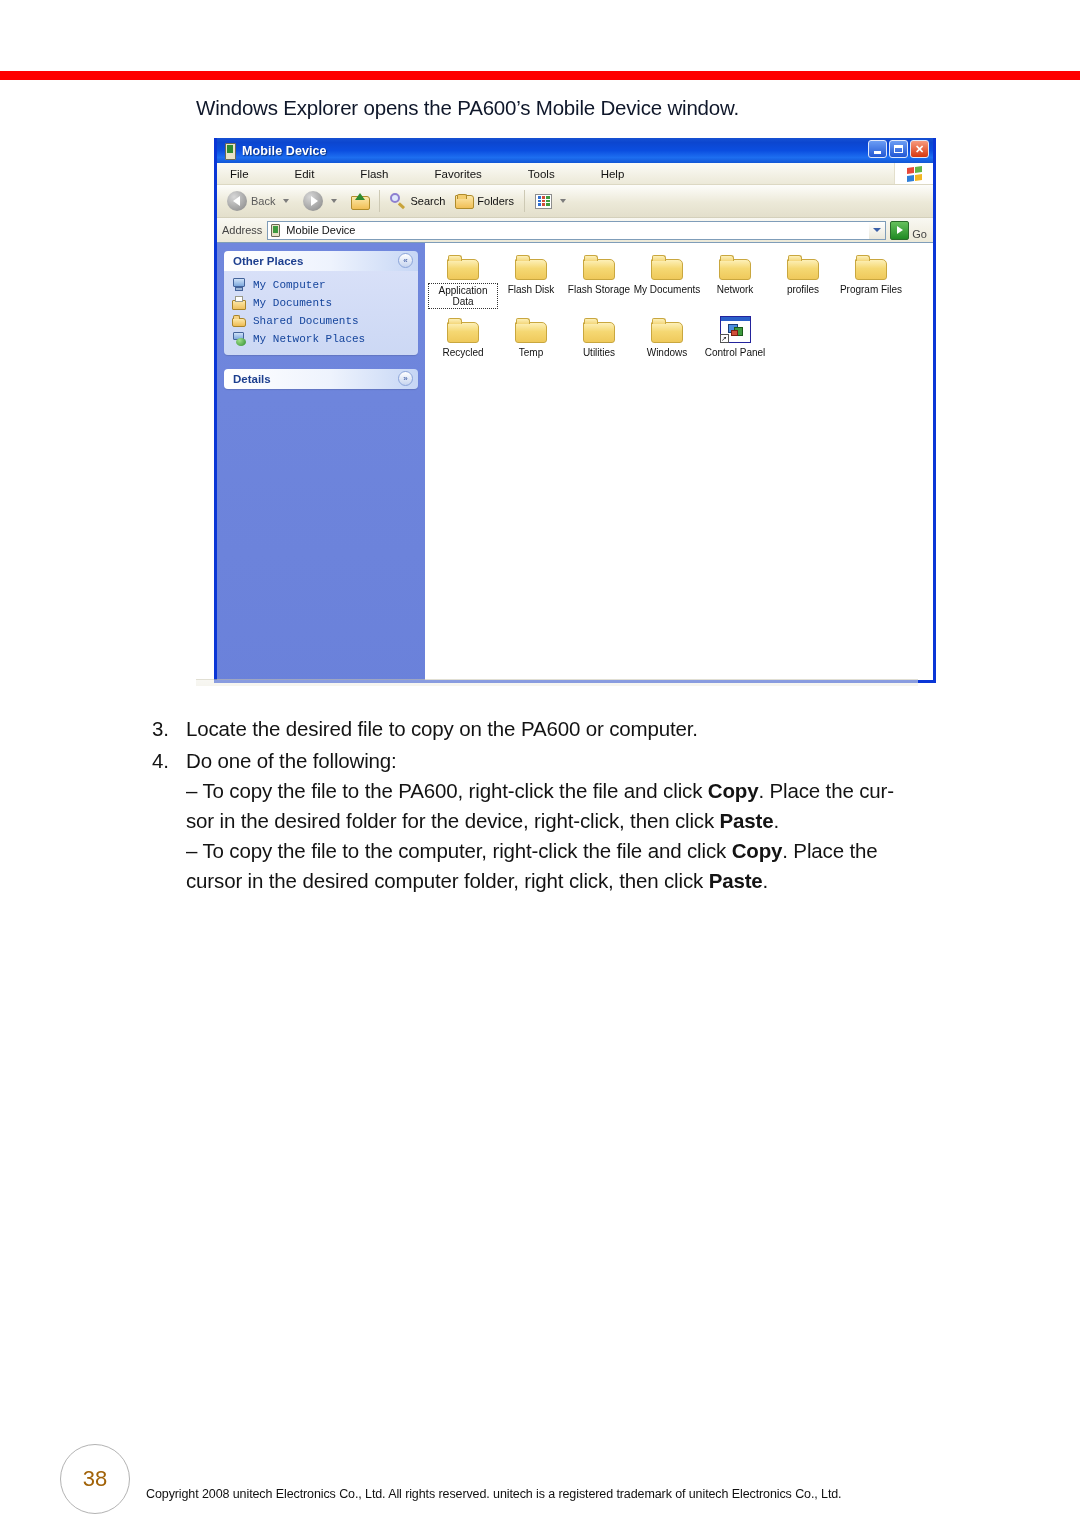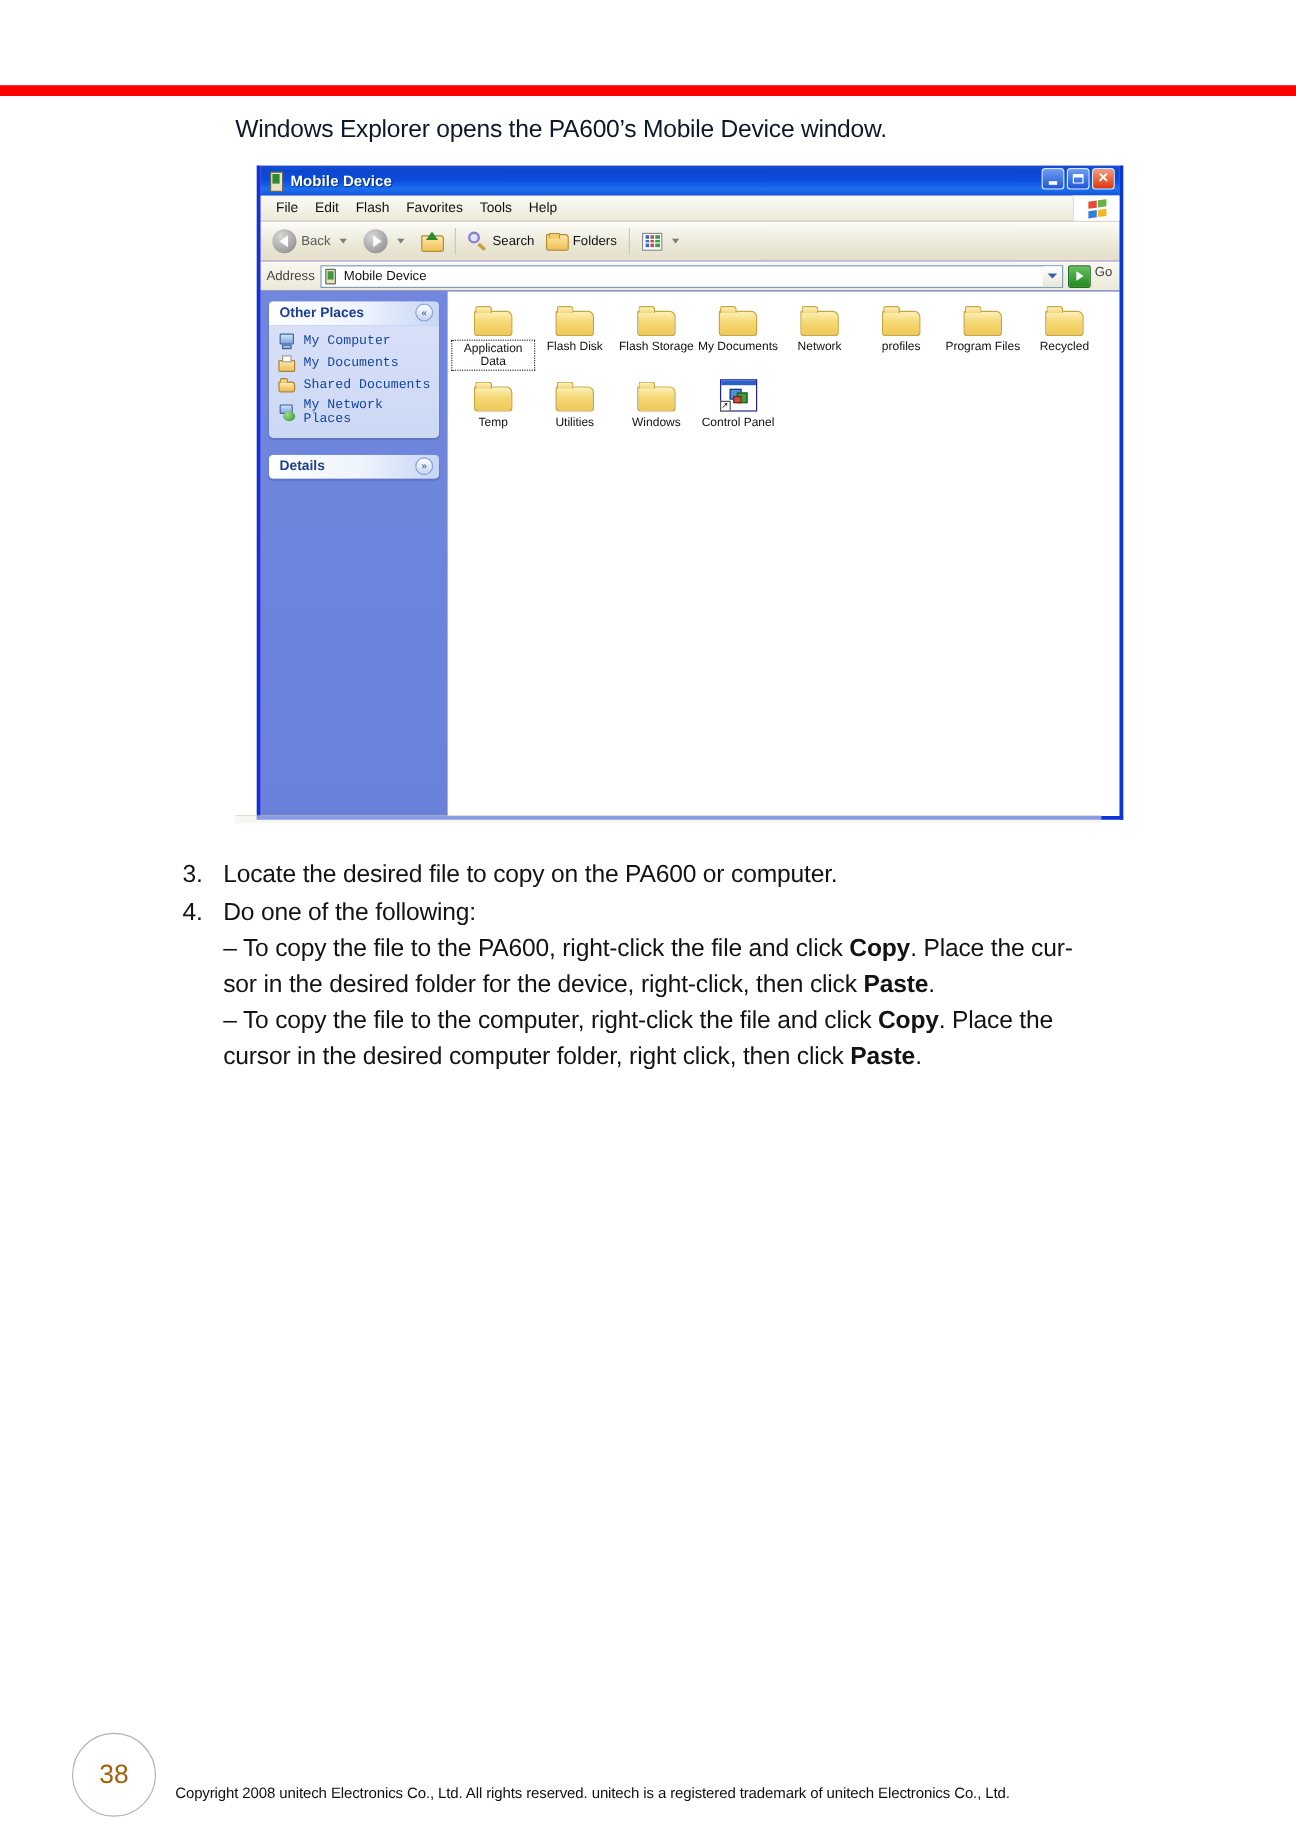--- a/index.html
+++ b/index.html
@@ -102,20 +102,21 @@
   .win-btn .glyph-max { width: 9px; height: 8px; border: 1.5px solid #fff; border-top-width: 3px; box-sizing: border-box; }
 
   .menubar {
     height: 21px;
     background: linear-gradient(to bottom,#fbfbf6,#ece9d8);
     border-bottom: 1px solid #dcd8c3;
     display: flex;
     align-items: center;
     padding-left: 6px;
     position: relative;
+    gap: 32px;
   }
   .menu-item {
     font-size: 11.5px;
     color: #111;
     padding: 2px 7px;
     white-space: nowrap;
   }
   .menu-flag {
     position: absolute;
     right: 0; top: 0;
@@ -250,36 +251,36 @@
   }
   .addr-text { font-size: 11px; color: #111; }
   .addr-drop {
     width: 16px; height: 17px; margin-left:auto; display:flex;align-items:center;justify-content:center;
     background: linear-gradient(to bottom,#fff,#e9e7da);
   }
   .caret-blue {
     width:0;height:0;border-left:4px solid transparent;border-right:4px solid transparent;
     border-top:4.5px solid #3a5fa8;
   }
-  .go-btn { display:flex;align-items:flex-start;gap:3px;padding:0 6px 0 2px; }
+  .go-btn { display:flex;align-items:flex-end;gap:3px;padding:0 6px 0 2px; }
   .go-icon {
     width:17px;height:17px;border-radius:2px;border:1px solid #2a6b2a;
     background: linear-gradient(to bottom,#66c05c,#1f8a23);
     display:flex;align-items:center;justify-content:center;
   }
   .go-icon::after{
     content:"";width:0;height:0;border-top:4px solid transparent;border-bottom:4px solid transparent;
     border-left:6px solid #fff;
   }
   .go-text { font-size:11px;color:#444; }
 
   
   .exp-body { display: flex; height: 465px; }
   .side-panel {
-    width: 156px;
+    width: 208px;
     background: #6b83db;
     background: linear-gradient(to bottom,#7087dd,#6a81da);
     padding: 8px 7px 0 7px;
     box-sizing: border-box;
   }
   .task-box {
     border-radius: 4px;
     overflow: hidden;
     margin-bottom: 14px;
     box-shadow: 0 1px 1px rgba(0,0,0,.12);

